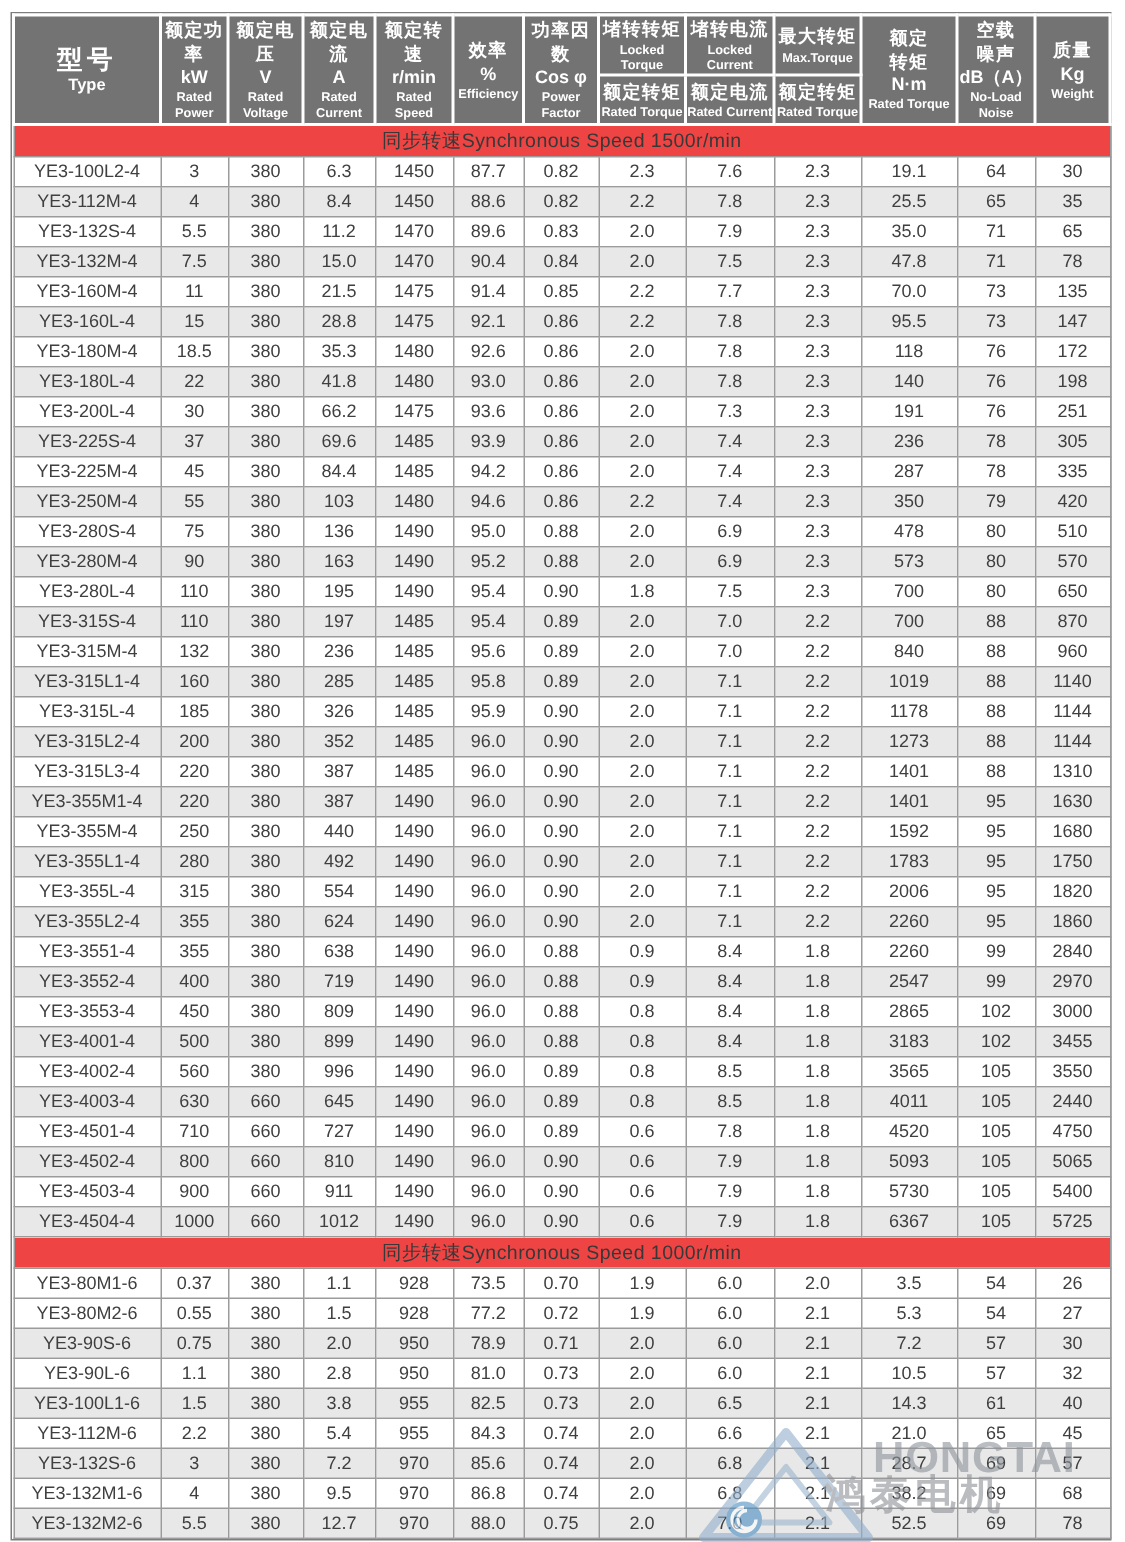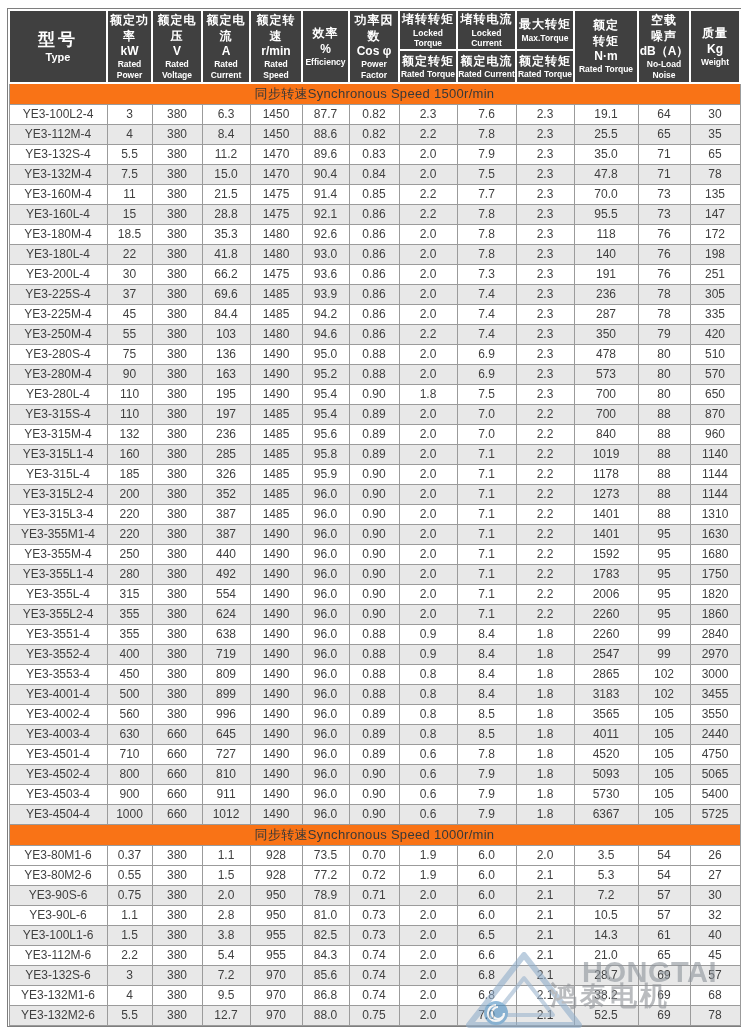--- a/index.html
+++ b/index.html
@@ -9,40 +9,40 @@
     font-family:"Liberation Sans", sans-serif;
   }
   .frame {
     position:absolute; left:7px; top:8px; width:734px;
     border:1px solid #7e7e7e; background:#fff;
   }
   table { width:100%; border-collapse:collapse; table-layout:fixed; }
 
   
   thead th {
-    background:#404040; border:2px solid #ffffff;
+    background:#737373; border:2px solid #ffffff;
     vertical-align:middle; padding:1px 0; text-align:center;
   }
   thead tr.hrow { height:33px; }
   thead .zh  { color:#fff; font-size:12px; font-weight:bold; line-height:1.3; letter-spacing:1px; }
   thead .unit{ color:#fff; font-size:12px; line-height:1.25; font-weight:bold; }
   thead .en  { color:#fff; font-size:8.5px; line-height:1.2; }
   th.col0 .zh { font-size:17px; letter-spacing:3px; }
   th.col0 .en { font-size:11px; }
 
   
   tbody td {
     border:1px solid #9b9b9b; text-align:center;
     font-size:12px; color:#3f3f3f; height:19px; line-height:19px;
     padding:0; overflow:hidden; white-space:nowrap; background:#fff;
   }
   tr.shade td { background:#e8e8e8; }
   td.section-title {
     font-size:13px; color:#383838; height:20px; line-height:20px;
-    background:#f97316; letter-spacing:0.3px;margin-top:24px;
+    background:#ef4444; letter-spacing:0.3px;margin-top:24px;
   }
 
   
   .watermark {
     position:absolute; left:464px; top:940px; width:272px; height:88px;
     opacity:0.6; pointer-events:none;
   }
   .wm-logo { position:absolute; left:2px; top:12px; }
   .wm-en {
     position:absolute; left:118px; top:4px;

